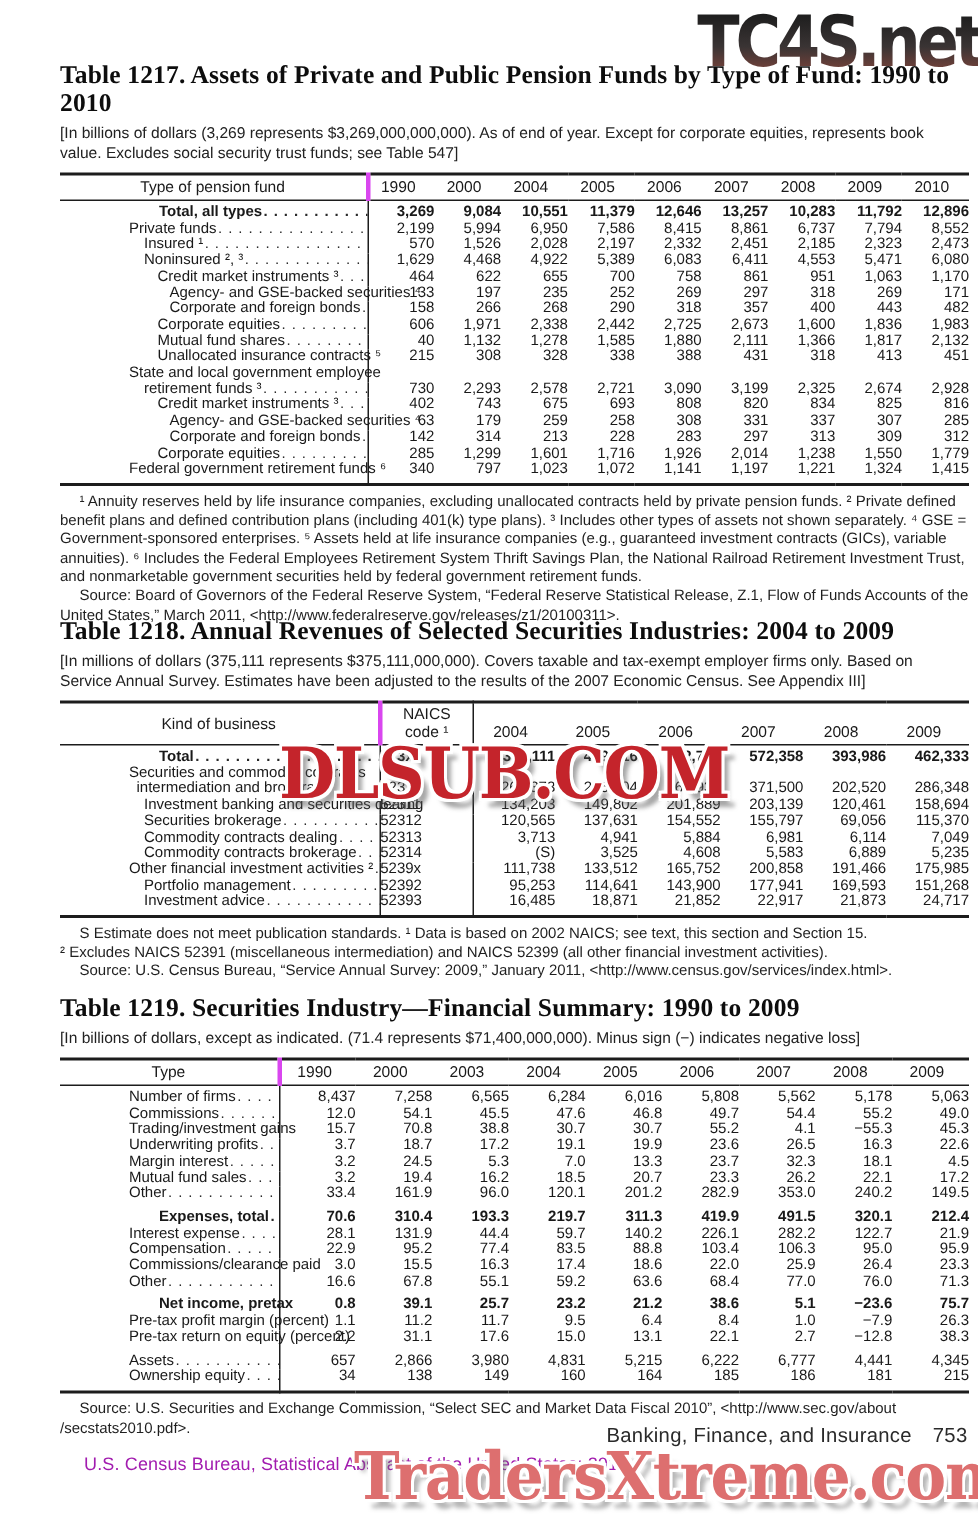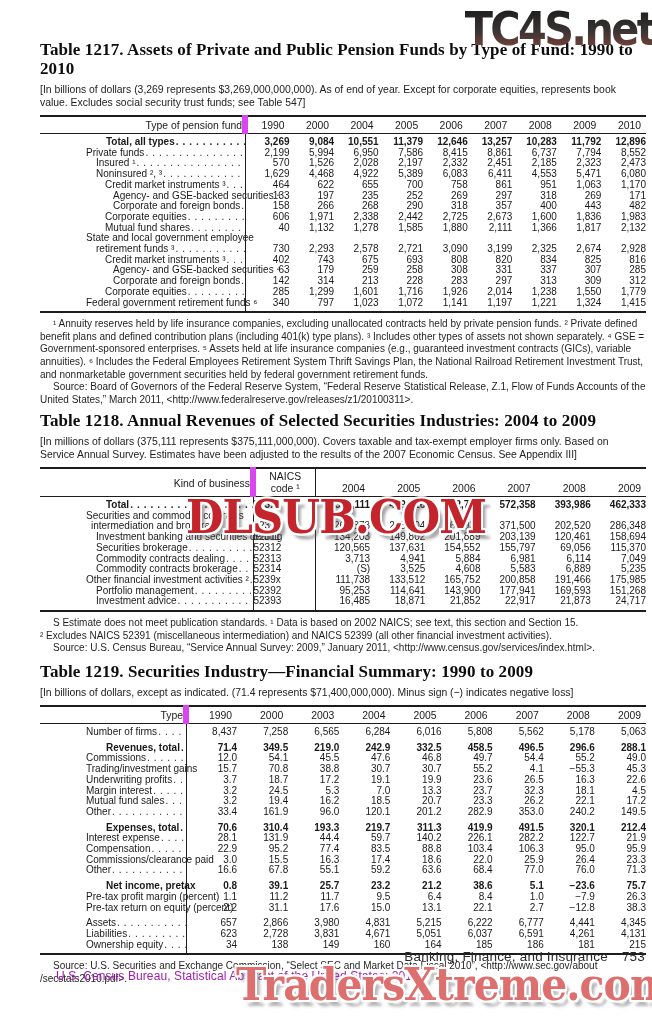--- a/index.html
+++ b/index.html
@@ -10,23 +10,23 @@
   .page{position:absolute;inset:0;border-radius:15px;}
   .tblock{position:absolute;left:40px;width:606px;}
   h2.tbl-title{
     font-family:"Liberation Serif",serif;font-weight:bold;color:#0d0d0d;
     font-size:17px;line-height:19px;margin:0 0 5px 0;letter-spacing:0.1px;
   }
   p.bracket{font-size:10.4px;line-height:13px;margin:0 0 6px 0;color:#222;}
   table.tbl{width:100%;border-collapse:collapse;table-layout:fixed;
     border-top:2px solid #1c1c1c;border-bottom:2px solid #1c1c1c;}
   table.tbl th{font-weight:normal;font-size:10.4px;border-bottom:1px solid #1c1c1c;padding:3px 5px 2px 0;}
-  table.tbl th.hlabel{text-align:right;border-right:6px solid #d946ef;vertical-align:middle;padding-right:0;}
+  table.tbl th.hlabel{text-align:center;border-right:3px solid #d946ef;vertical-align:middle;padding-right:0;}
   table.tbl th.hnaics{text-align:center;border-right:1px solid #1c1c1c;vertical-align:middle;line-height:11.5px;padding:2px 12px;}
-  table.tbl th.hyear{text-align:right;vertical-align:bottom;}
+  table.tbl th.hyear{vertical-align:bottom;}
   table.tbl td{font-size:10px;line-height:10.7px;padding:0;vertical-align:bottom;}
   td.lblcell{border-right:1px solid #1c1c1c;}
   td.lblcell .flexwrap{display:flex;align-items:baseline;margin-left:44px;}
   td.lblcell .lbl{white-space:nowrap;padding-right:1px;}
   td.naics{border-right:1px solid #1c1c1c;text-align:left;padding-left:6px;}
   td.num{text-align:right;padding-right:5px;}
   .dots{flex:1 1 auto;overflow:hidden;white-space:nowrap;color:#2a2a2a;}
   .dots::before{content:". . . . . . . . . . . . . . . . . . . . . . . . . . . . . . . . . . . . . . . . . . . . . . . . . . . . . . . . . . . . . . . . . . . . . .";letter-spacing:0.6px;}
   tr.bold td{font-weight:bold;}
   tr.gap td{padding-top:5px;}
@@ -241,20 +241,37 @@
             <td class="num">1,278</td>
             <td class="num">1,585</td>
             <td class="num">1,880</td>
             <td class="num">2,111</td>
             <td class="num">1,366</td>
             <td class="num">1,817</td>
             <td class="num">2,132</td>
           </tr>
           <tr>
             <td class="lblcell">
+              <div class="flexwrap ind2">
+                <span class="lbl">Unallocated insurance contracts ⁵</span>
+                <span class="dots"></span>
+              </div>
+            </td>
+            <td class="num">215</td>
+            <td class="num">308</td>
+            <td class="num">328</td>
+            <td class="num">338</td>
+            <td class="num">388</td>
+            <td class="num">431</td>
+            <td class="num">318</td>
+            <td class="num">413</td>
+            <td class="num">451</td>
+          </tr>
+          <tr>
+            <td class="lblcell">
               <div class="flexwrap ind0">
                 <span class="lbl">State and local government employee</span>
               </div>
             </td>
             <td class="num"></td>
             <td class="num"></td>
             <td class="num"></td>
             <td class="num"></td>
             <td class="num"></td>
             <td class="num"></td>
@@ -588,37 +605,20 @@
             <td class="num">8,437</td>
             <td class="num">7,258</td>
             <td class="num">6,565</td>
             <td class="num">6,284</td>
             <td class="num">6,016</td>
             <td class="num">5,808</td>
             <td class="num">5,562</td>
             <td class="num">5,178</td>
             <td class="num">5,063</td>
           </tr>
-          <tr class="bold gap">
-            <td class="lblcell">
-              <div class="flexwrap indT">
-                <span class="lbl">Revenues, total</span>
-                <span class="dots"></span>
-              </div>
-            </td>
-            <td class="num">71.4</td>
-            <td class="num">349.5</td>
-            <td class="num">219.0</td>
-            <td class="num">242.9</td>
-            <td class="num">332.5</td>
-            <td class="num">458.5</td>
-            <td class="num">496.5</td>
-            <td class="num">296.6</td>
-            <td class="num">288.1</td>
-          </tr>
           <tr>
             <td class="lblcell">
               <div class="flexwrap ind0">
                 <span class="lbl">Commissions</span>
                 <span class="dots"></span>
               </div>
             </td>
             <td class="num">12.0</td>
             <td class="num">54.1</td>
             <td class="num">45.5</td>
@@ -859,37 +859,20 @@
             </td>
             <td class="num">657</td>
             <td class="num">2,866</td>
             <td class="num">3,980</td>
             <td class="num">4,831</td>
             <td class="num">5,215</td>
             <td class="num">6,222</td>
             <td class="num">6,777</td>
             <td class="num">4,441</td>
             <td class="num">4,345</td>
-          </tr>
-          <tr>
-            <td class="lblcell">
-              <div class="flexwrap ind0">
-                <span class="lbl">Liabilities</span>
-                <span class="dots"></span>
-              </div>
-            </td>
-            <td class="num">623</td>
-            <td class="num">2,728</td>
-            <td class="num">3,831</td>
-            <td class="num">4,671</td>
-            <td class="num">5,051</td>
-            <td class="num">6,037</td>
-            <td class="num">6,591</td>
-            <td class="num">4,261</td>
-            <td class="num">4,131</td>
           </tr>
           <tr>
             <td class="lblcell">
               <div class="flexwrap ind0">
                 <span class="lbl">Ownership equity</span>
                 <span class="dots"></span>
               </div>
             </td>
             <td class="num">34</td>
             <td class="num">138</td>

